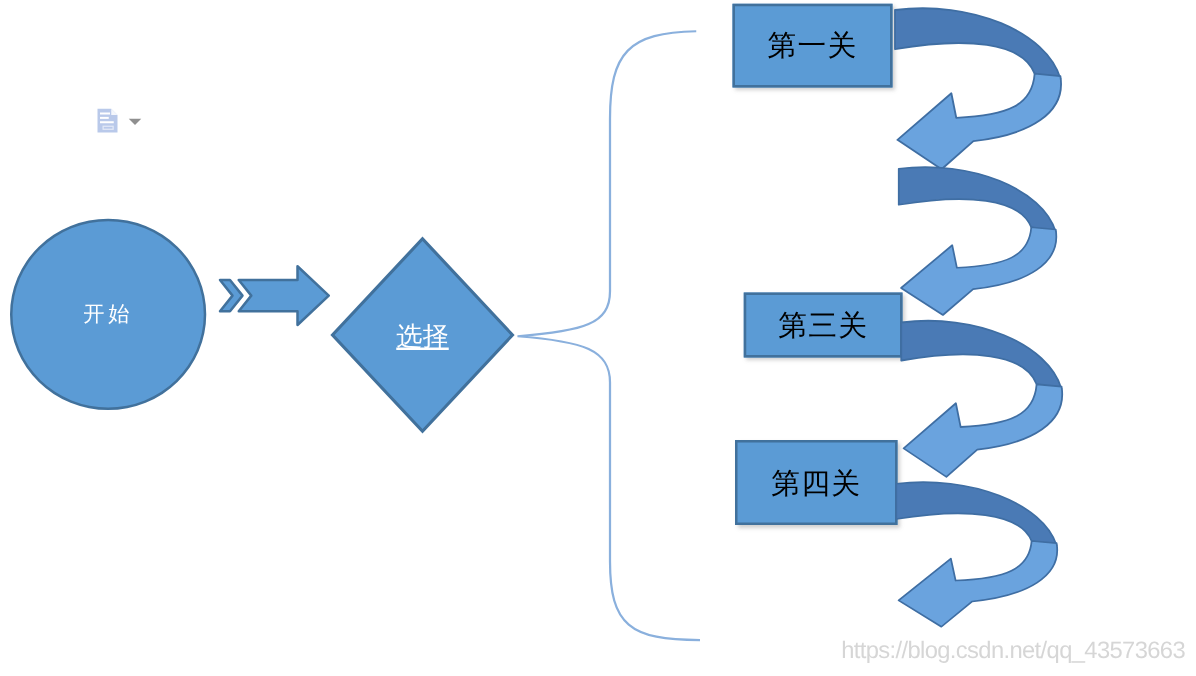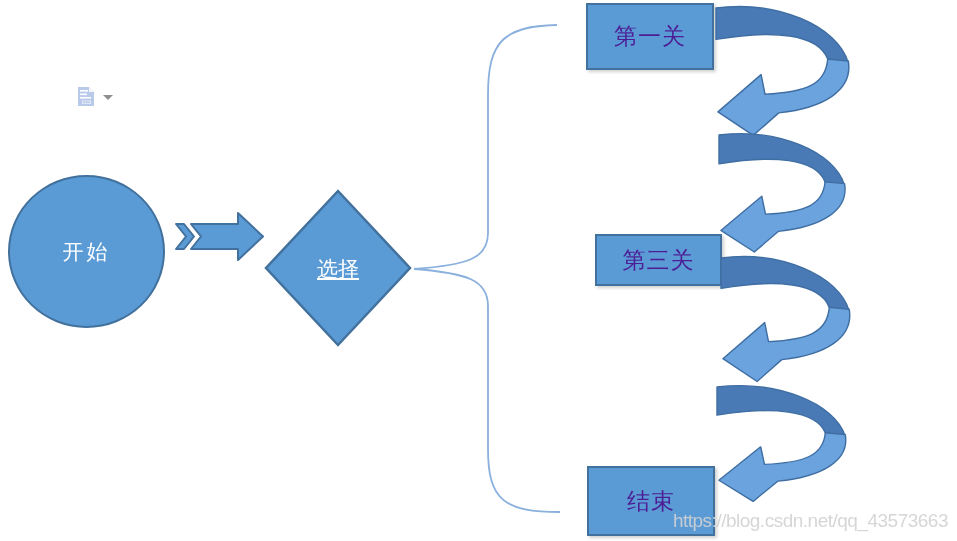--- a/index.html
+++ b/index.html
@@ -5,29 +5,29 @@
   html,body{margin:0;padding:0;background:#fff;}
   #stage{
     position:relative;width:957px;height:541px;background:var(--canvas-bg,#fff);
     overflow:hidden;font-family:"Liberation Serif","DejaVu Serif",serif;
   }
   .layer-svg{position:absolute;left:0;top:0;z-index:2;}
   .stage-box{
     position:absolute;z-index:1;background:var(--shape-fill);
     border:2.5px solid var(--shape-border);box-sizing:border-box;
     display:flex;align-items:center;justify-content:center;
-    color:#4c1d95;font-size:23px;letter-spacing:1px;
+    color:#000000;font-size:23px;letter-spacing:1px;
     box-shadow:2px 2px 3px rgba(120,120,120,.35);
   }
   .start-circle{
     position:absolute;z-index:1;left:8px;top:175px;width:157px;height:153px;
     background:var(--shape-fill);border:2.5px solid var(--shape-border);
     border-radius:50%;box-sizing:border-box;
     display:flex;align-items:center;justify-content:center;
-    color:#fff;font-size:21px;letter-spacing:3px;
+    color:#fff;font-size:17px;letter-spacing:3px;
   }
   .decision-label{
     position:absolute;z-index:3;left:316px;top:232px;width:44px;height:74px;
     display:flex;align-items:center;justify-content:center;text-align:center;
     color:#fff;font-size:21px;line-height:36px;word-break:break-all;text-decoration:underline;
   }
   .watermark{
     position:absolute;z-index:3;right:9px;top:510px;
     font-family:"Liberation Sans","DejaVu Sans",sans-serif;
     font-size:19px;letter-spacing:-0.5px;color:var(--watermark,#d2d2d2);
@@ -43,22 +43,22 @@
   <div class="start-circle">
     <span>开始</span>
   </div>
 
   <div class="stage-box" style="left:586px;top:3px;width:128px;height:67px">
     <span>第一关</span>
   </div>
   <div class="stage-box" style="left:595px;top:234px;width:127px;height:52px">
     <span>第三关</span>
   </div>
-  <div class="stage-box" style="left:587px;top:466px;width:128px;height:70px">
-    <span>结束</span>
+  <div class="stage-box" style="left:588px;top:352px;width:130px;height:68px">
+    <span>第四关</span>
   </div>
 
   <svg class="layer-svg" width="957" height="541" viewBox="0 0 957 541">
 
     <g style="fill:var(--shape-fill);stroke:var(--shape-border);stroke-width:2;stroke-linejoin:round;">
       <path d="M176,224 L184,224 L194,236.5 L184,249 L176,249 L186,236.5 Z"></path>
       <path d="M191,224 L238,224 L238,213 L263,236.5 L238,260 L238,249 L191,249 L201,236.5 Z"></path>
     </g>
 
     <polygon points="338,191 410,268 338,345 266,268" style="fill:var(--shape-fill);stroke:var(--shape-border);stroke-width:2.5;"></polygon>

